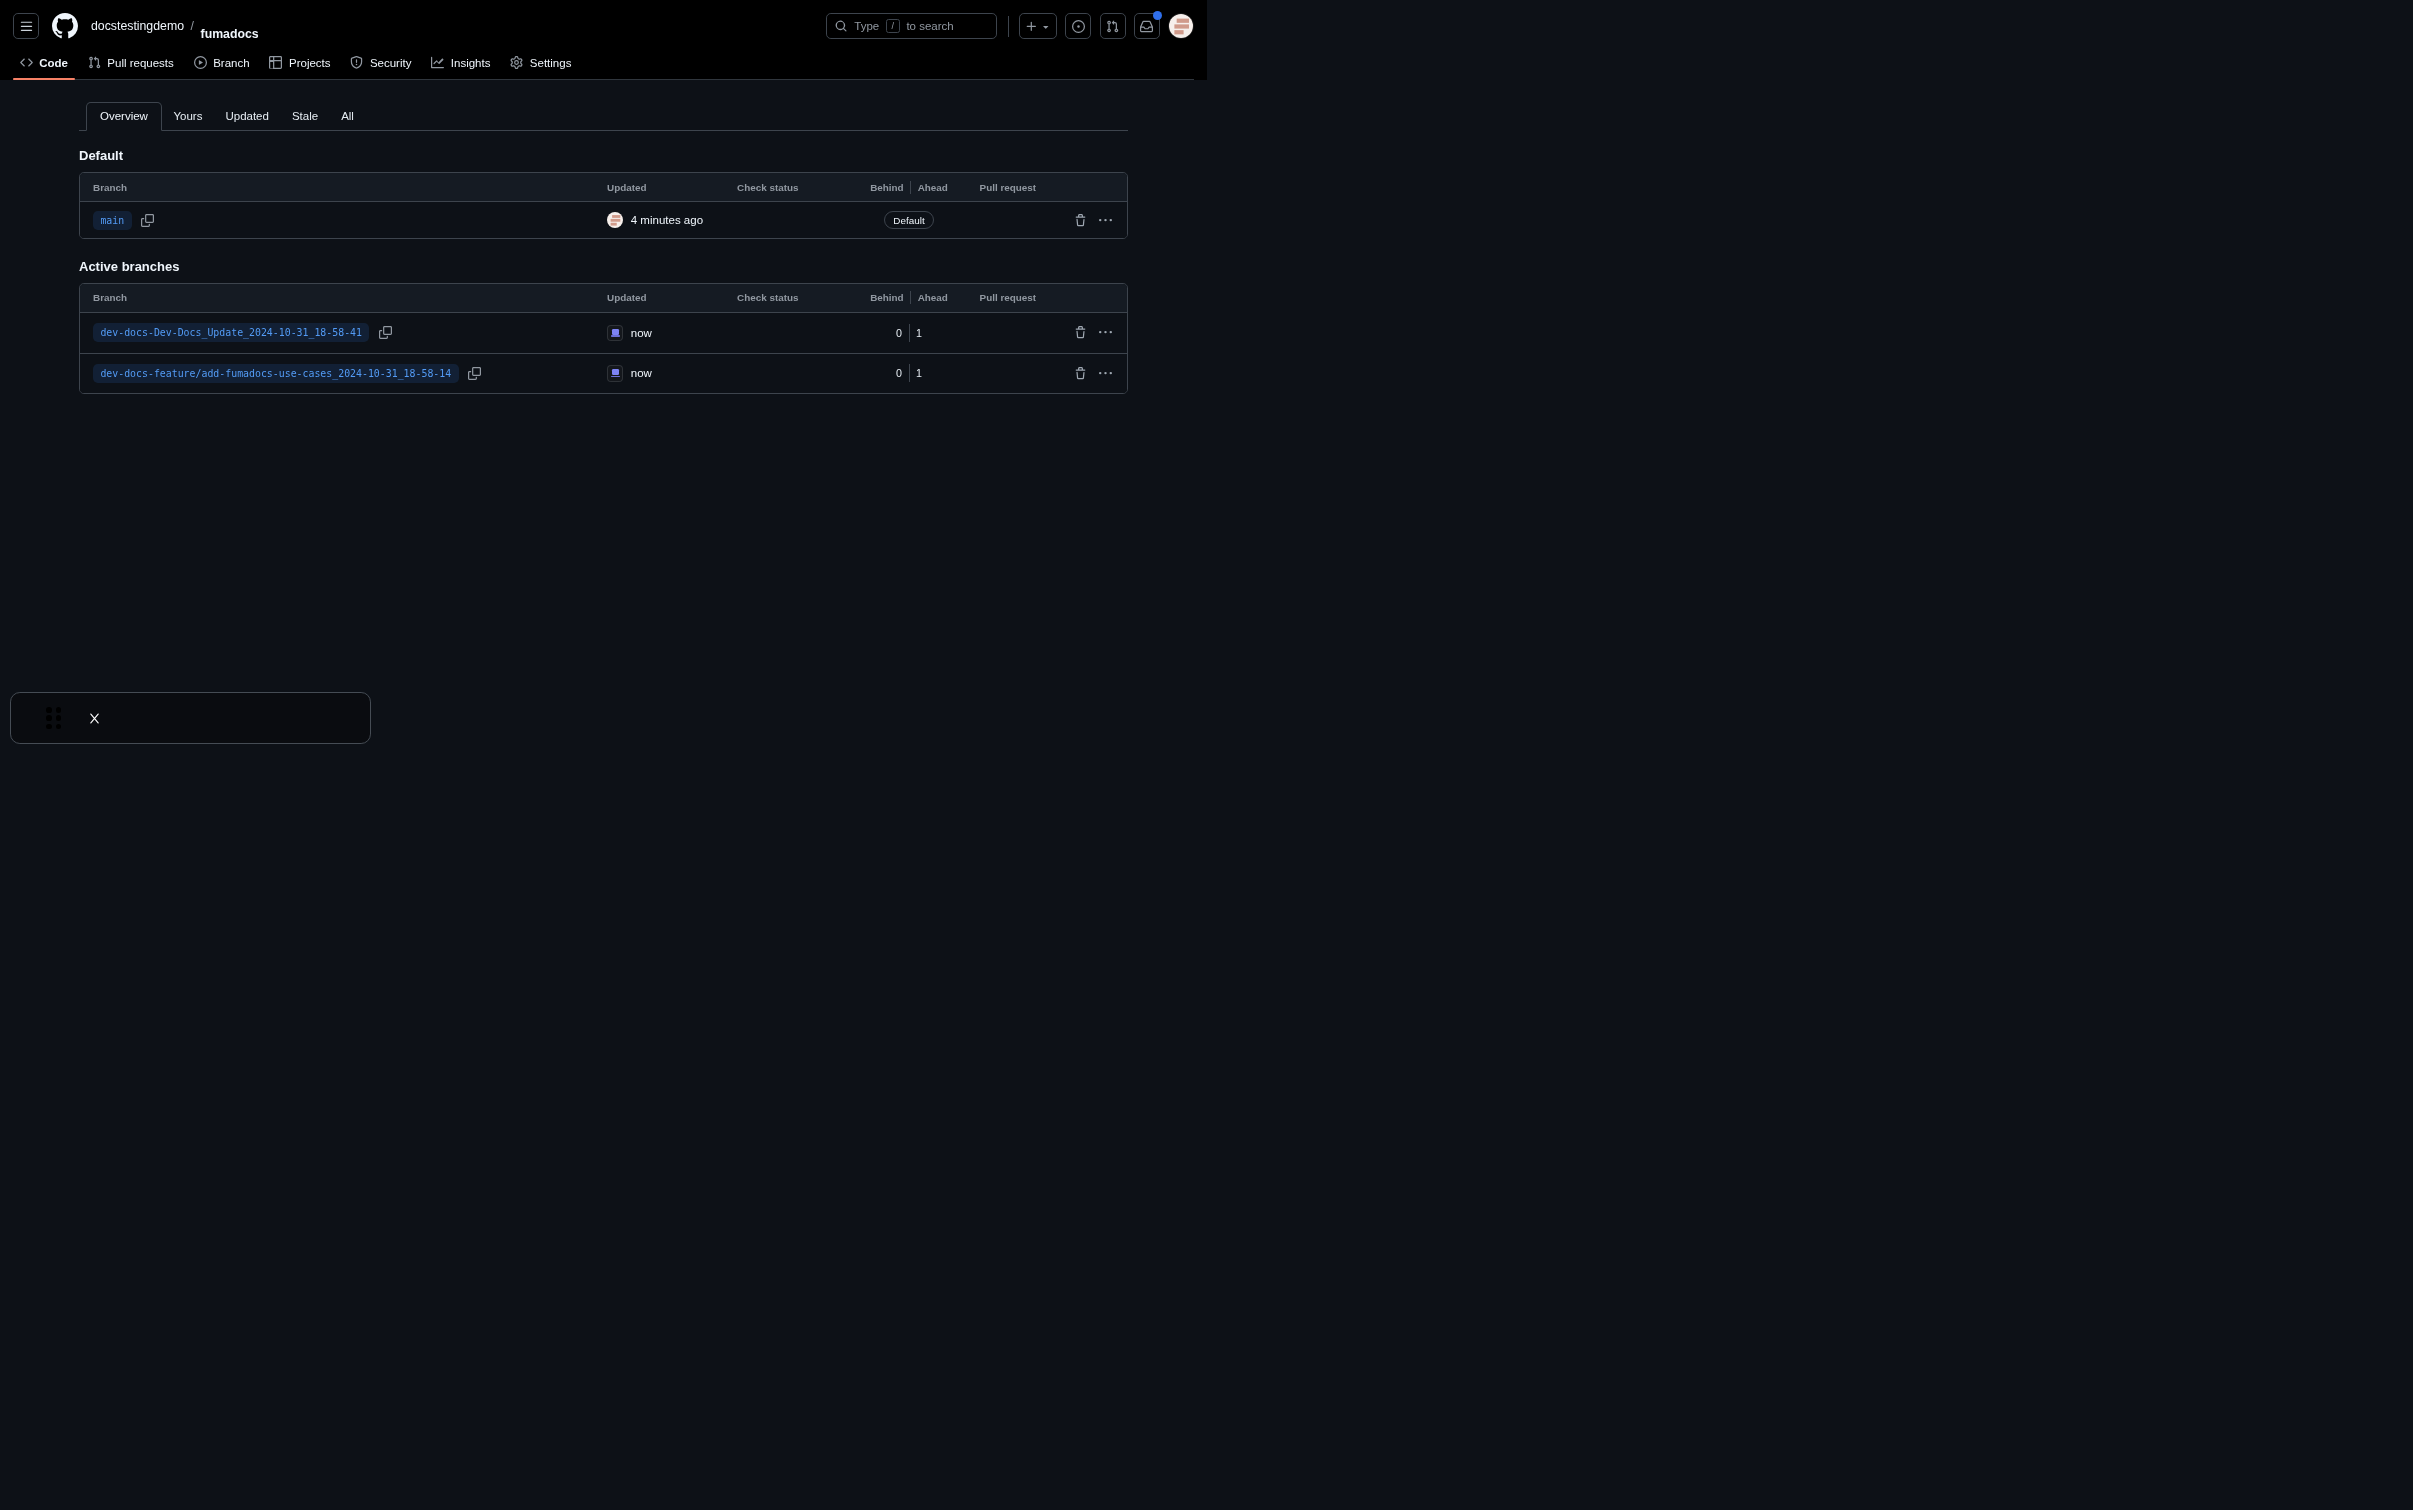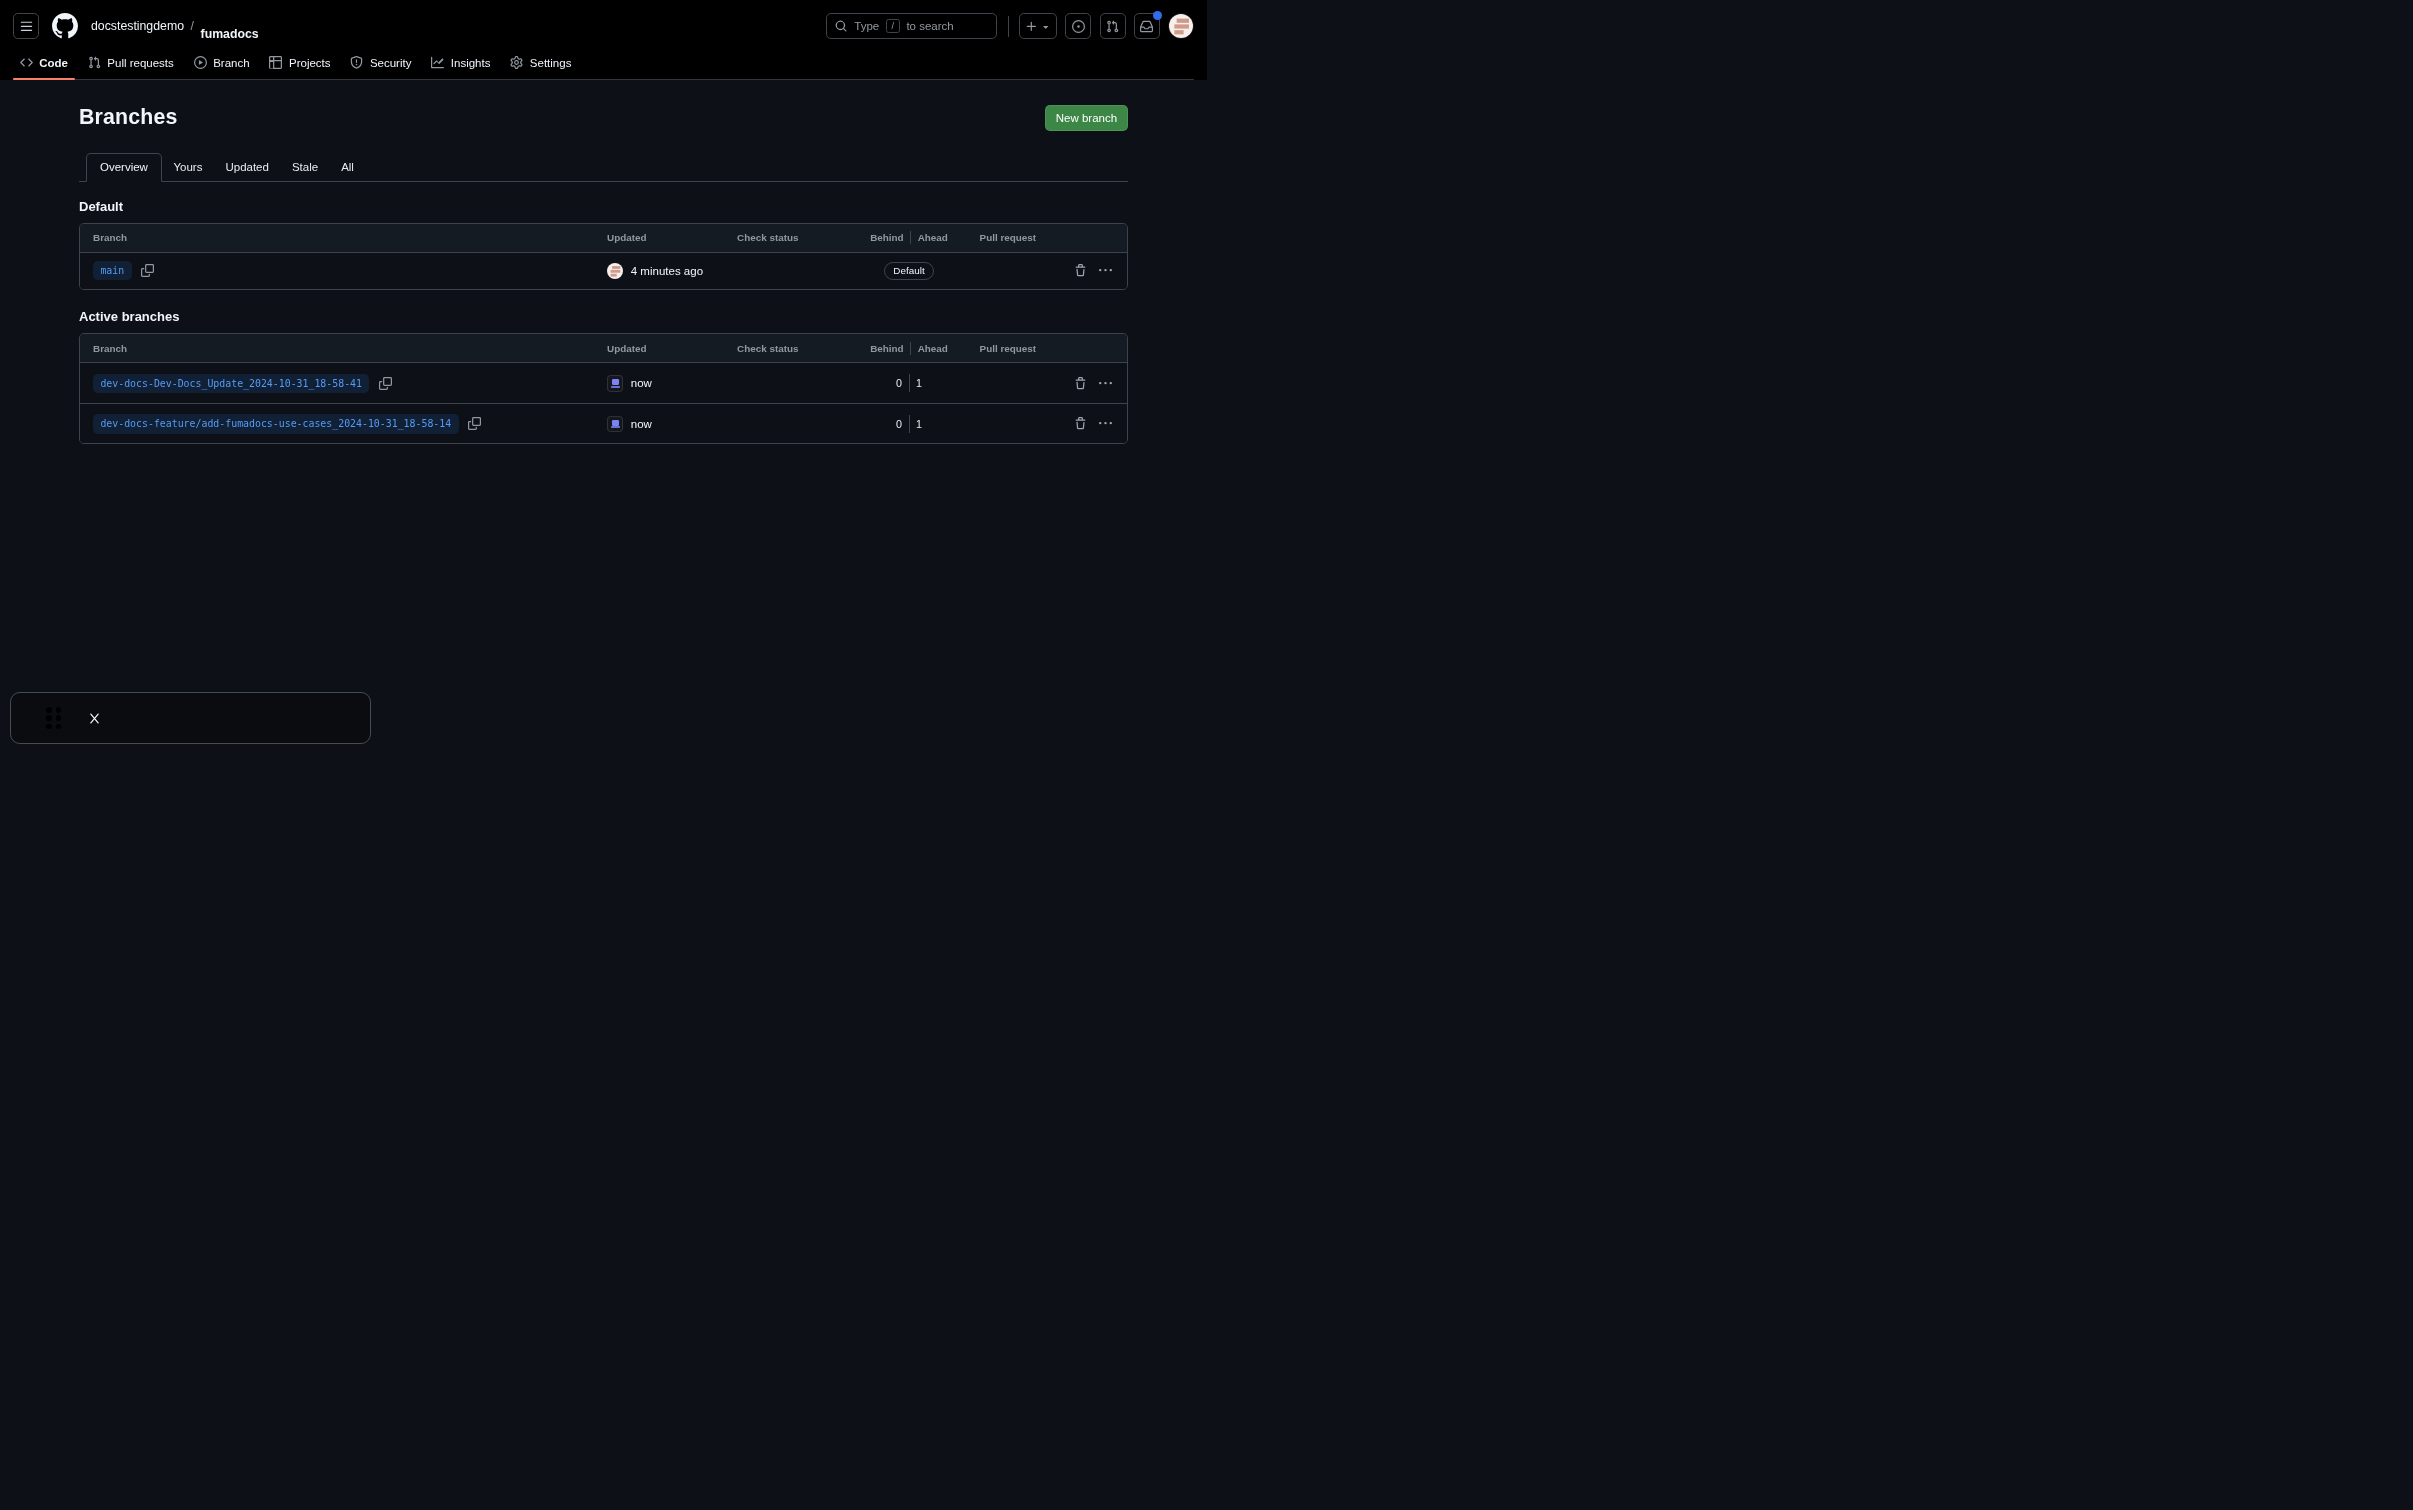--- a/index.html
+++ b/index.html
@@ -274,24 +274,20 @@
           <svg width="13" height="13" viewBox="0 0 16 16" fill="currentColor">
             <path d="M8 0a8.2 8.2 0 0 1 .701.031C9.444.095 9.99.645 10.16 1.29l.288 1.107c.018.066.079.158.212.224.231.114.454.243.668.386.123.082.233.09.299.071l1.103-.303c.644-.176 1.392.021 1.82.63.27.385.506.792.704 1.218.315.675.111 1.422-.364 1.891l-.814.806c-.049.048-.098.147-.088.294.016.257.016.515 0 .772-.01.147.038.246.088.294l.814.806c.475.469.679 1.216.364 1.891a7.977 7.977 0 0 1-.704 1.217c-.428.61-1.176.807-1.82.63l-1.102-.302c-.067-.019-.177-.011-.3.071a5.909 5.909 0 0 1-.668.386c-.133.066-.194.158-.211.224l-.29 1.106c-.168.646-.715 1.196-1.458 1.26a8.006 8.006 0 0 1-1.402 0c-.743-.064-1.289-.614-1.458-1.26l-.289-1.106c-.018-.066-.079-.158-.212-.224a5.738 5.738 0 0 1-.668-.386c-.123-.082-.233-.09-.299-.071l-1.103.303c-.644.176-1.392-.021-1.82-.63a8.12 8.12 0 0 1-.704-1.218c-.315-.675-.111-1.422.363-1.891l.815-.806c.05-.048.098-.147.088-.294a6.214 6.214 0 0 1 0-.772c.01-.147-.038-.246-.088-.294l-.815-.806C.635 6.045.431 5.298.746 4.623a7.92 7.92 0 0 1 .704-1.217c.428-.61 1.176-.807 1.82-.63l1.102.302c.067.019.177.011.3-.071.214-.143.437-.272.668-.386.133-.066.194-.158.211-.224l.29-1.106C6.009.645 6.556.095 7.299.03 7.53.01 7.764 0 8 0Zm-.571 1.525c-.036.003-.108.036-.137.146l-.289 1.105c-.147.561-.549.967-.998 1.189-.173.086-.34.183-.5.29-.417.278-.97.423-1.529.27l-1.103-.303c-.109-.03-.175.016-.195.045-.22.312-.412.644-.573.99-.014.031-.021.11.059.19l.815.806c.411.406.562.957.53 1.456a4.709 4.709 0 0 0 0 .582c.032.499-.119 1.05-.53 1.456l-.815.806c-.081.08-.073.159-.059.19.162.346.353.677.573.989.02.03.085.076.195.046l1.102-.303c.56-.153 1.113-.008 1.53.27.161.107.328.204.501.29.447.222.85.629.997 1.189l.289 1.105c.029.109.101.143.137.146a6.6 6.6 0 0 0 1.142 0c.036-.003.108-.036.137-.146l.289-1.105c.147-.561.549-.967.998-1.189.173-.086.34-.183.5-.29.417-.278.97-.423 1.529-.27l1.103.303c.109.029.175-.016.195-.045.22-.313.411-.644.573-.99.014-.031.021-.11-.059-.19l-.815-.806c-.411-.406-.562-.957-.53-1.456a4.709 4.709 0 0 0 0-.582c-.032-.499.119-1.05.53-1.456l.815-.806c.081-.08.073-.159.059-.19a6.464 6.464 0 0 0-.573-.989c-.02-.03-.085-.076-.195-.046l-1.102.303c-.56.153-1.113.008-1.53-.27a4.44 4.44 0 0 0-.501-.29c-.447-.222-.85-.629-.997-1.189l-.289-1.105c-.029-.11-.101-.143-.137-.146a6.6 6.6 0 0 0-1.142 0ZM11 8a3 3 0 1 1-6 0 3 3 0 0 1 6 0ZM9.5 8a1.5 1.5 0 1 0-3 0 1.5 1.5 0 0 0 3 0Z"></path>
           </svg>
         </span>
       <span class="nav-label">Settings</span>
     </a>
   </nav>
 </header>
 
 <main class="content">
-  <div class="page-head">
-    <h1 class="page-title">Branches</h1>
-    <button class="new-branch-btn">New branch</button>
-  </div>
 
   <div class="tabnav">
     <button class="tab active">Overview</button>
     <button class="tab">Yours</button>
     <button class="tab">Updated</button>
     <button class="tab">Stale</button>
     <button class="tab">All</button>
   </div>
 
 

